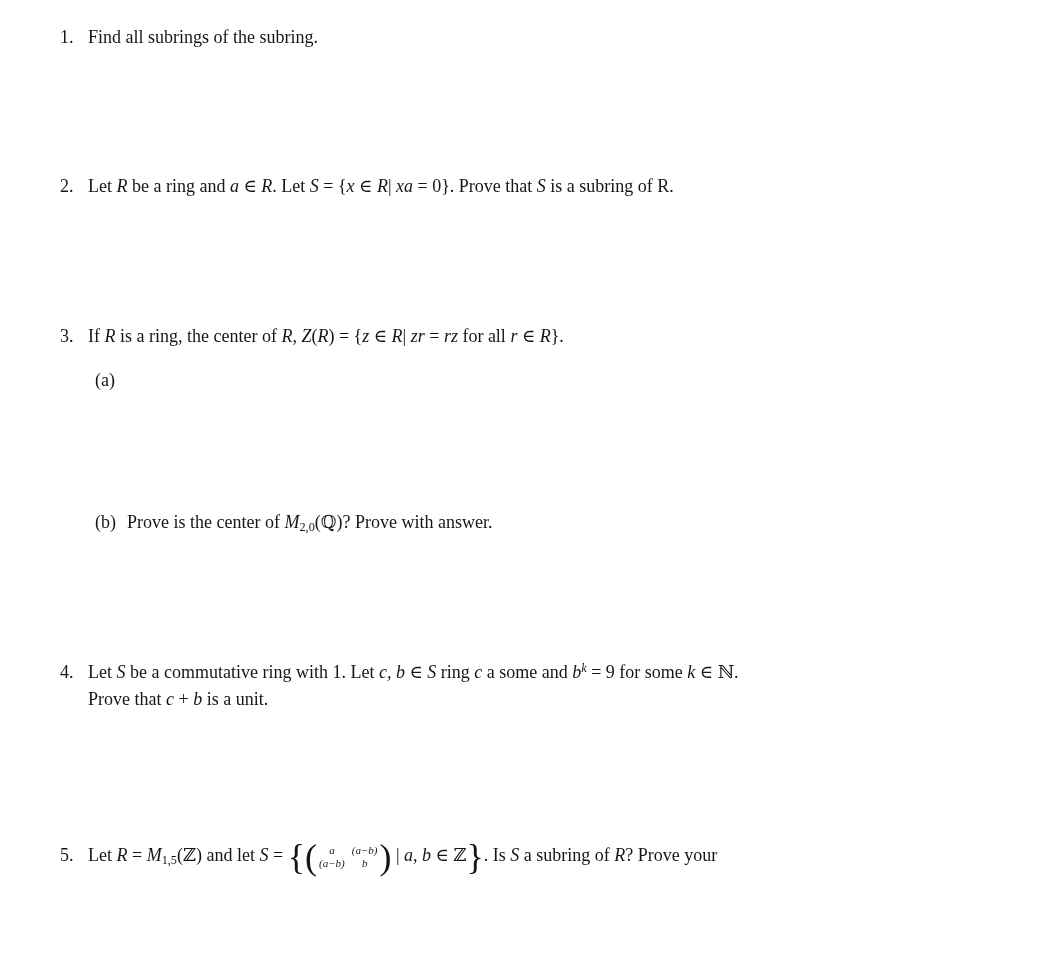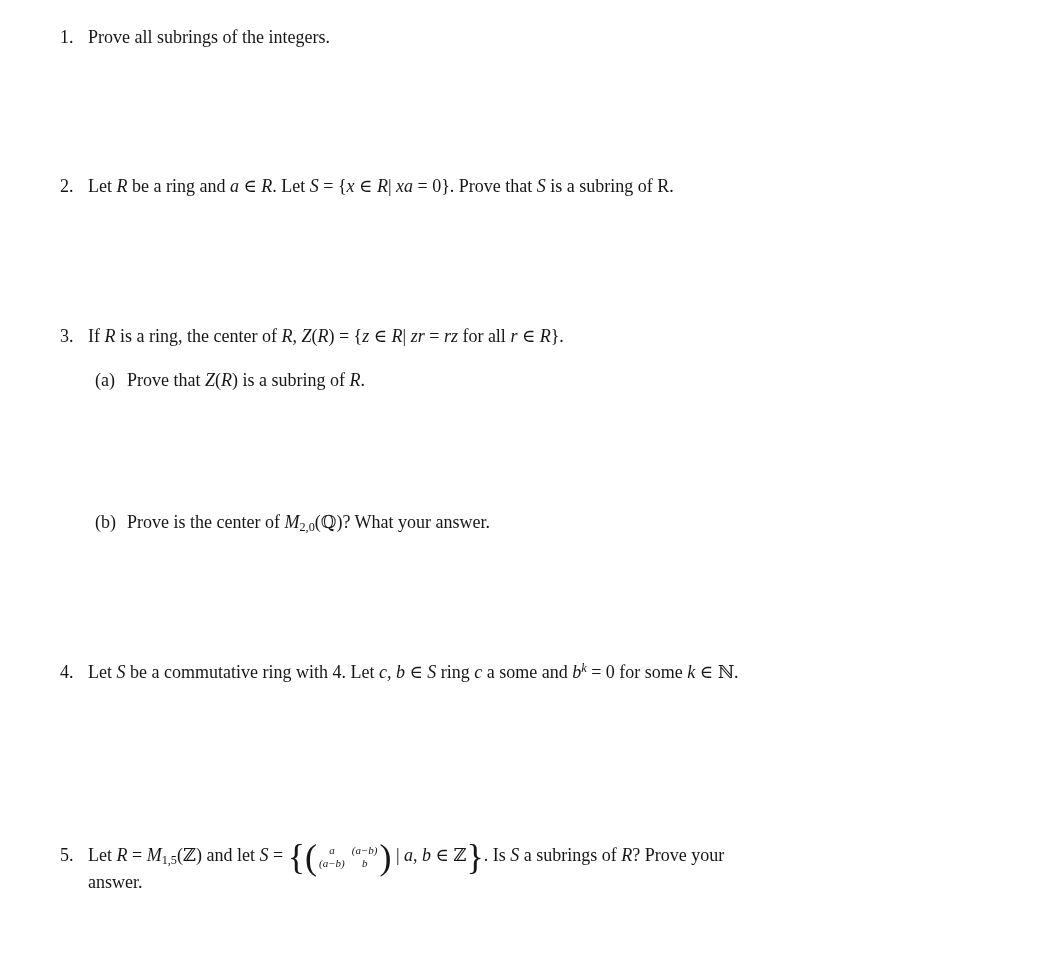--- a/index.html
+++ b/index.html
@@ -80,65 +80,62 @@
   .mcell { padding: 0 1px; }
 </style>
 </head>
 <body>
 
 <div class="page">
 
   <section class="problem" style="top:24px">
     <span class="pnum">1.</span>
     <div class="pbody">
-      <div class="pline"><span>Prove all subrings of the integers.</span></div>
+      <div class="pline"><span>Find all subrings of the subring.</span></div>
     </div>
   </section>
 
   <section class="problem" style="top:173px">
     <span class="pnum">2.</span>
     <div class="pbody">
       <div class="pline"><span>Let </span><span class="var">R</span><span> be a ring and </span><span class="var">a</span><span> ∈ </span><span class="var">R</span><span>. Let </span><span class="var">S</span><span> = {</span><span class="var">x</span><span> ∈ </span><span class="var">R</span><span>| </span><span class="var">xa</span><span> = 0}. Prove that </span><span class="var">S</span><span> is a subring of R.</span></div>
     </div>
   </section>
 
   <section class="problem" style="top:323px">
     <span class="pnum">3.</span>
     <div class="pbody">
       <div class="pline"><span>If </span><span class="var">R</span><span> is a ring, the center of </span><span class="var">R</span><span>, </span><span class="var">Z</span><span>(</span><span class="var">R</span><span>) = {</span><span class="var">z</span><span> ∈ </span><span class="var">R</span><span>| </span><span class="var">zr</span><span> = </span><span class="var">rz</span><span> for all </span><span class="var">r</span><span> ∈ </span><span class="var">R</span><span>}.</span></div>
     </div>
   </section>
 
   <section class="subitem" style="top:367px">
     <span class="slabel">(a)</span>
-    <div class="pbody">
-      <div class="pline"><span>Prove that </span><span class="var">Z</span><span>(</span><span class="var">R</span><span>) is a subring of </span><span class="var">R</span><span>.</span></div>
-    </div>
   </section>
 
   <section class="subitem" style="top:509px">
     <span class="slabel">(b)</span>
     <div class="pbody">
-      <div class="pline"><span>Prove is the center of </span><span class="var">M</span><span class="sub">2,0</span><span>(ℚ)? What your answer.</span></div>
+      <div class="pline"><span>Prove is the center of </span><span class="var">M</span><span class="sub">2,0</span><span>(ℚ)? Prove with answer.</span></div>
     </div>
   </section>
 
   <section class="problem" style="top:659px">
     <span class="pnum">4.</span>
     <div class="pbody">
-      <div class="pline"><span>Let </span><span class="var">S</span><span> be a commutative ring with 4. Let </span><span class="var">c, b</span><span> ∈ </span><span class="var">S</span><span> ring </span><span class="var">c</span><span> a some and </span><span class="var">b</span><span class="var sup">k</span><span> = 0 for some </span><span class="var">k</span><span> ∈ ℕ.</span></div>
+      <div class="pline"><span>Let </span><span class="var">S</span><span> be a commutative ring with 1. Let </span><span class="var">c, b</span><span> ∈ </span><span class="var">S</span><span> ring </span><span class="var">c</span><span> a some and </span><span class="var">b</span><span class="var sup">k</span><span> = 9 for some </span><span class="var">k</span><span> ∈ ℕ.</span></div>
+      <div class="pline"><span>Prove that </span><span class="var">c</span><span> + </span><span class="var">b</span><span> is a unit.</span></div>
     </div>
   </section>
 
   <section class="problem" style="top:842px">
     <span class="pnum">5.</span>
     <div class="pbody">
       <div class="pline"><span>Let </span><span class="var">R</span><span> = </span><span class="var">M</span><span class="sub">1,5</span><span>(ℤ) and let </span><span class="var">S</span><span> = </span><span class="big">{</span><span class="big">(</span><span class="matrix">
             <span class="mcell">a</span>
             <span class="mcell">(a−b)</span>
             <span class="mcell">(a−b)</span>
             <span class="mcell">b</span>
-          </span><span class="big">)</span><span> | </span><span class="var">a, b</span><span> ∈ ℤ</span><span class="big">}</span><span>. Is </span><span class="var">S</span><span> a subrings of </span><span class="var">R</span><span>? Prove your</span></div>
-      <div class="pline"><span>answer.</span></div>
+          </span><span class="big">)</span><span> | </span><span class="var">a, b</span><span> ∈ ℤ</span><span class="big">}</span><span>. Is </span><span class="var">S</span><span> a subring of </span><span class="var">R</span><span>? Prove your</span></div>
     </div>
   </section>
 
 </div>
 
 </body></html>

